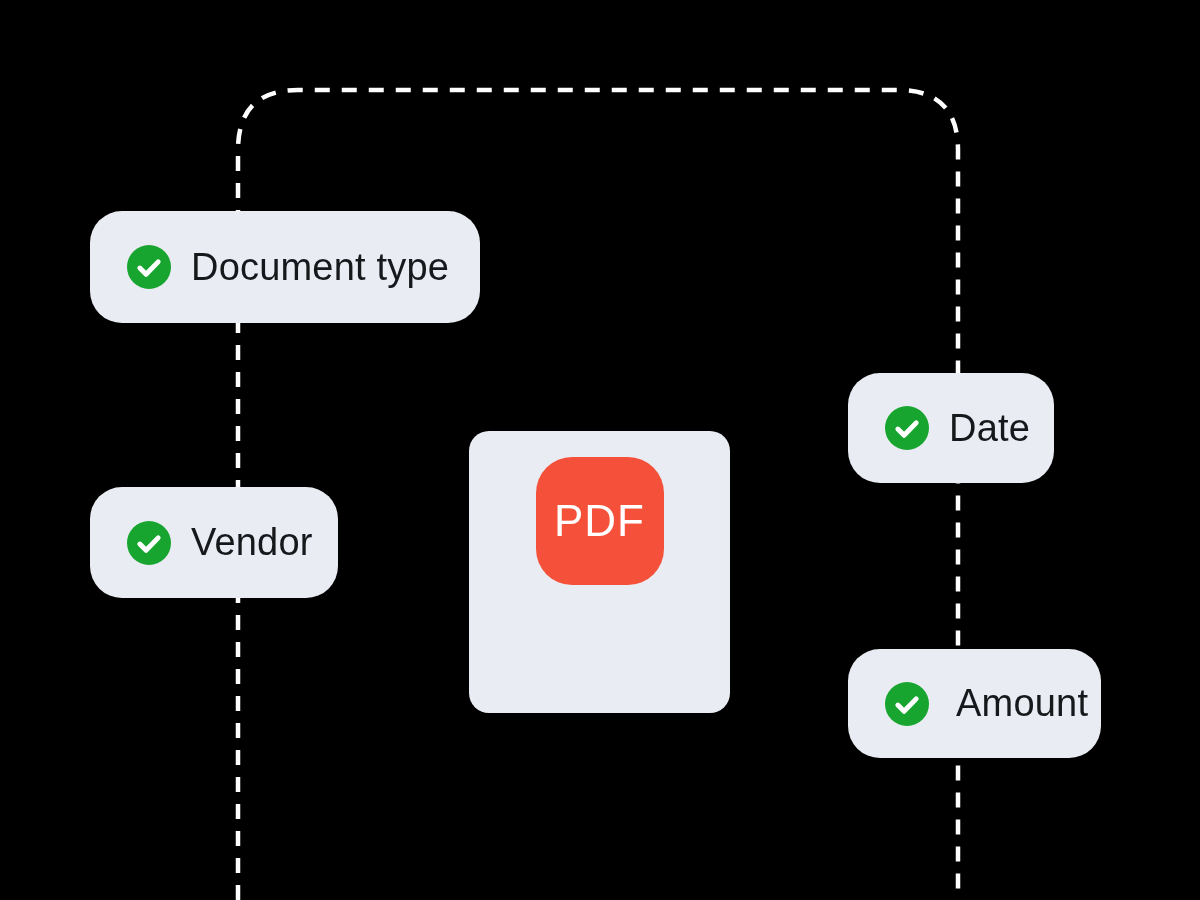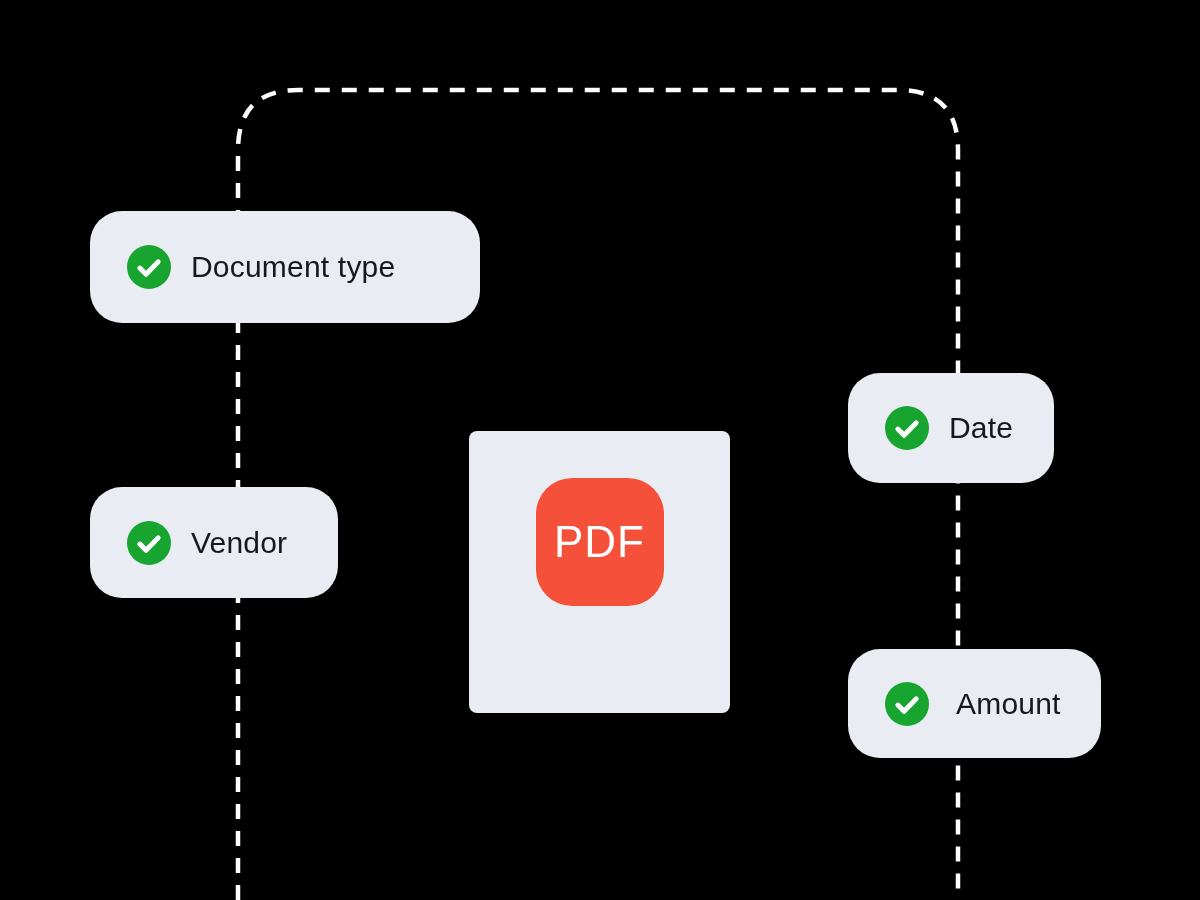--- a/index.html
+++ b/index.html
@@ -38,45 +38,45 @@
     position: absolute;
     z-index: 1;
     background: var(--pill_bg);
     border-radius: 32px;
     display: flex;
     align-items: center;
     padding-left: 37px;
     gap: 20px;
   }
   .pill-label {
-    font-size: 30px;
+    font-size: 38px;
     color: var(--text);
     letter-spacing: 0.2px;
     white-space: nowrap;
   }
   .check-icon { flex: 0 0 auto; display: block; }
   .check-icon circle { fill: var(--green); }
   .check-icon path {
     fill: none;
     stroke: var(--check);
     stroke-width: 2.7;
     stroke-linecap: round;
     stroke-linejoin: round;
   }
   .file-card {
     position: absolute;
     z-index: 1;
     left: 469px; top: 431px;
     width: 261px; height: 282px;
     background: var(--pill_bg);
-    border-radius: 8px;
+    border-radius: 20px;
     display: flex;
     flex-direction: column;
     align-items: center;
-    padding-top: 47px;
+    padding-top: 26px;
     gap: 38px;
   }
   .pdf-badge {
     width: 128px; height: 128px;
     background: var(--pdf_red);
     border-radius: 36px;
     display: flex;
     align-items: center;
     justify-content: center;
   }

